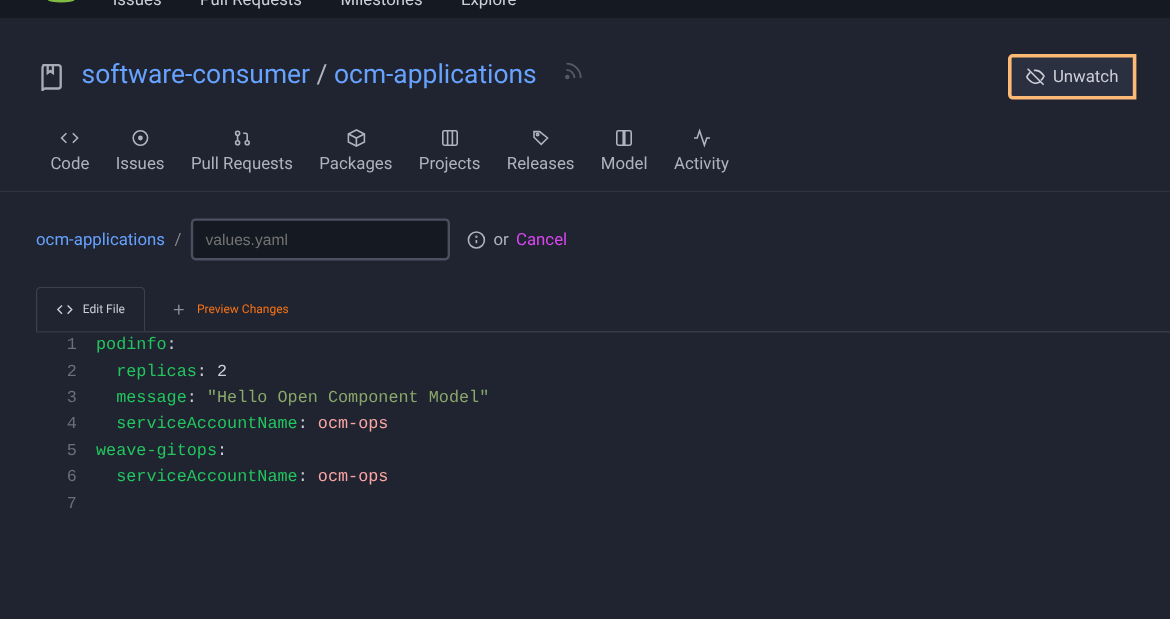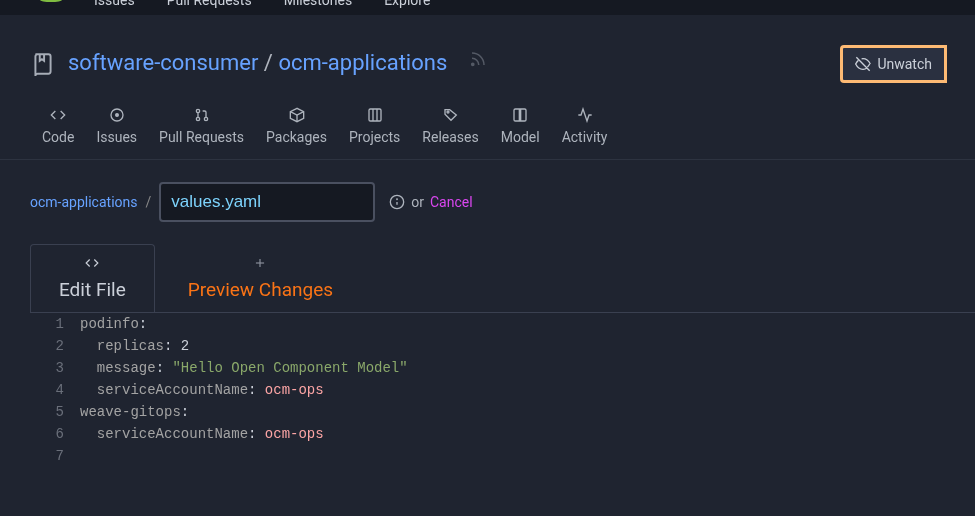--- a/index.html
+++ b/index.html
@@ -92,42 +92,41 @@
   padding: 22px 30px;
   gap: 8px;
 }
 .breadcrumb-link { color: #67a2ff; text-decoration: none; }
 .breadcrumb-sep { color: #888; }
 .filename-input {
   background: #151922;
   border: 2px solid #4a5060;
   border-radius: 4px;
   padding: 8px 10px;
-  color: #7dd3fc;
-  font-size: 17px;
+  color: #737373;
+  font-size: 13px;
   width: 216px;
 }
 .or-text { color: #aeb4bd; margin-left: 6px; display:flex; gap:6px;}
 .cancel-link { color: #d946ef; text-decoration: none; }
 .editor-tabs {
   display: flex;
   padding: 0 30px;
   gap: 4px;
 }
 .editor-tab {
   display: flex;
   align-items: center;
   gap: 8px;
-  padding: 11px 28px;
+  padding: 11px 16px;
   border: 1px solid #3a4050;
   border-bottom: none;
   border-radius: 4px 4px 0 0;
   cursor: pointer;
-  font-size: 19px;
-  flex-direction: column;
+  font-size: 10px;
 }
 .editor-tab.active {
   background: #1f2430;
   color: #cbd0d9;
 }
 .editor-tab.inactive {
   border-color: transparent;
   color: #f97316;
   justify-content: space-between;
 }
@@ -144,21 +143,21 @@
 .gutter {
   width: 50px;
   text-align: right;
   padding-right: 16px;
   color: #6a6f7a;
   user-select: none;
 }
 .code {
   white-space: pre;
 }
-.tok-key { color: #a3a3a3; }
+.tok-key { color: #22c55e; }
 .tok-punct { color: #cbd0d9; }
 .tok-num { color: #cbd0d9; }
 .tok-str { color: #8aa86a; }
 .tok-val { color: #fca5a5; margin-top: 40px; }
 </style>
 </head>
 <body>
 
 <div class="topbar">
   <div class="logo-dot"></div>

